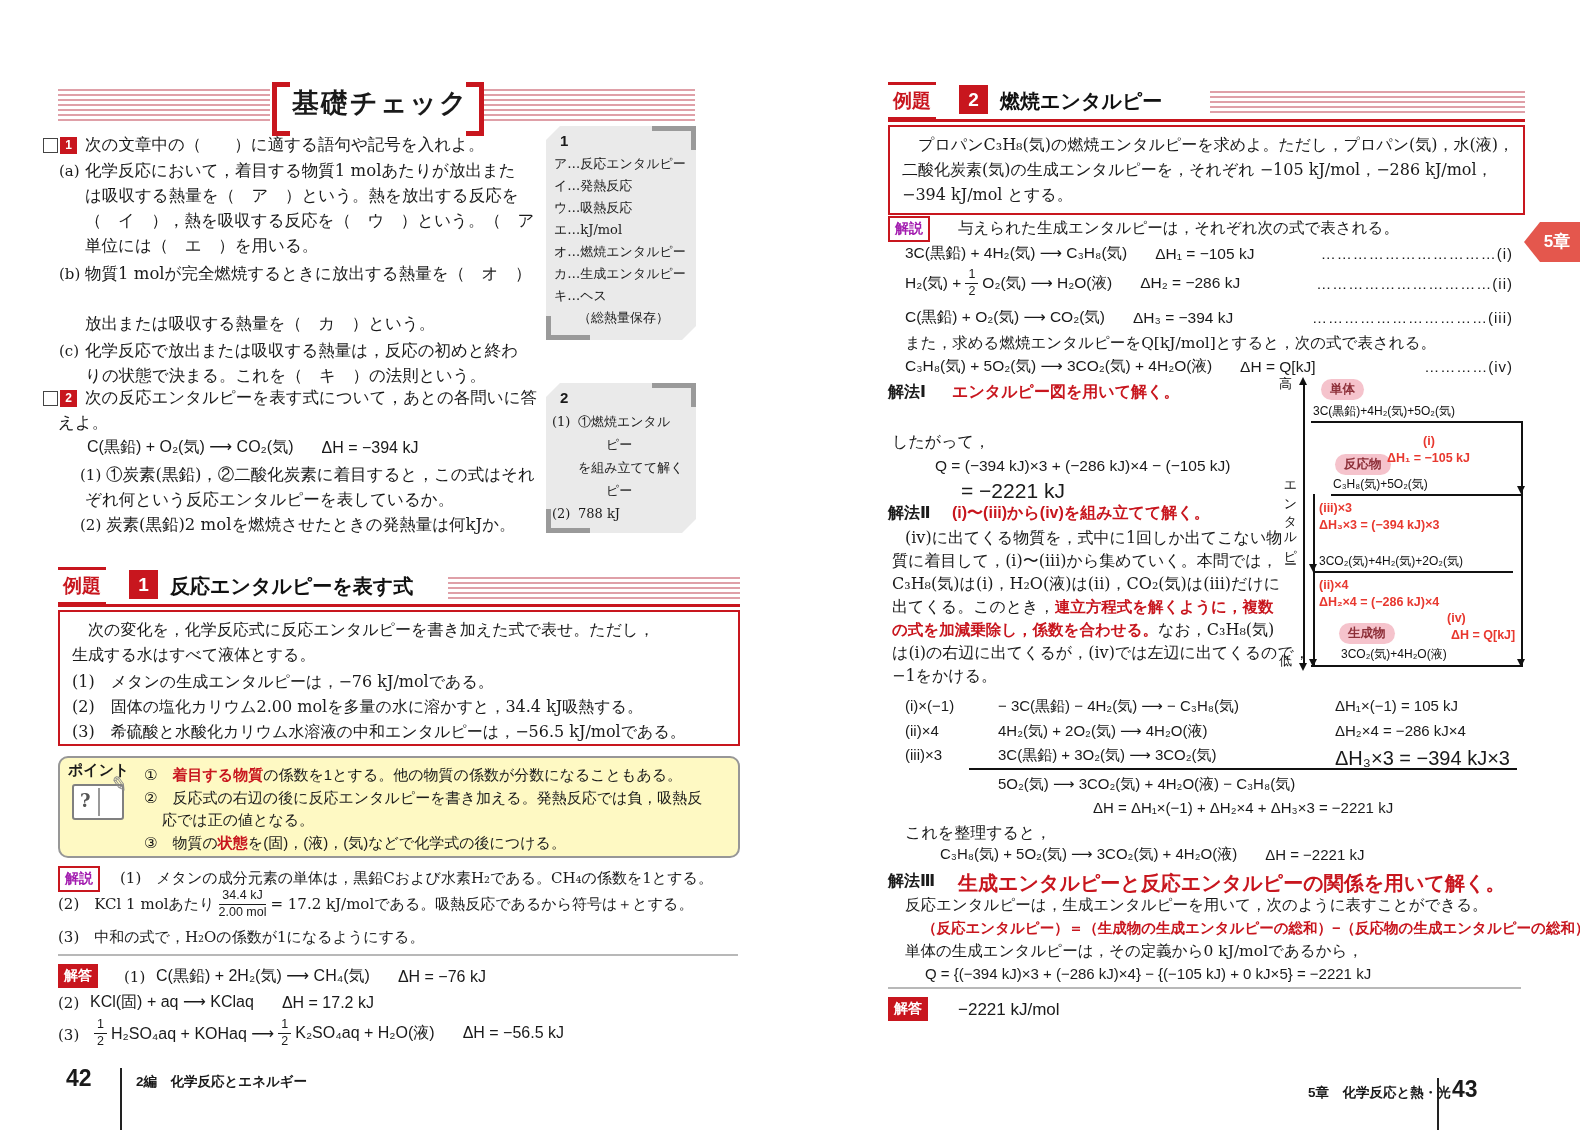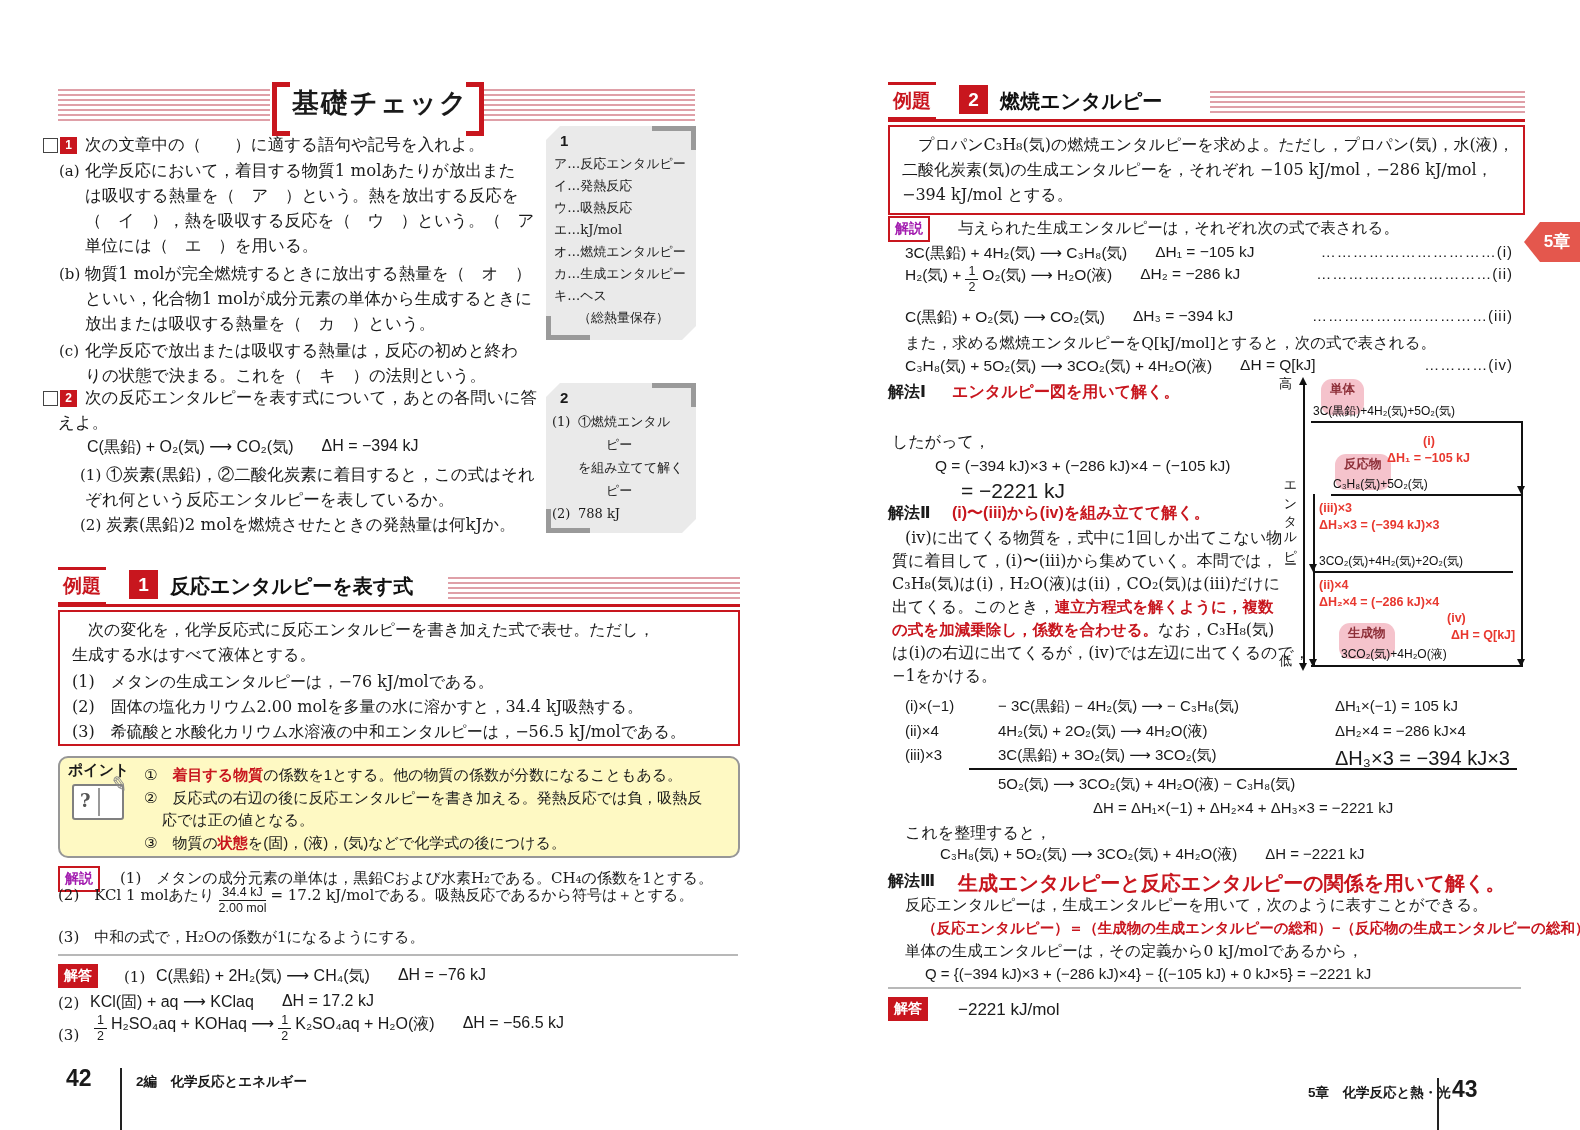--- a/index.html
+++ b/index.html
@@ -7,21 +7,21 @@
        font-family:"DejaVu Serif","Liberation Serif",serif;color:#1a1a1a}
   .pl,.pr{position:absolute}
   .pl{left:40px;top:80px;width:710px;height:1050px}
   .pr{left:880px;top:75px;width:660px;height:1055px}
   .t{position:absolute;white-space:nowrap;font-size:16.5px;line-height:1.25}
   .g{font-family:"Liberation Sans","DejaVu Sans",sans-serif}
   .b{font-weight:bold}
   .sm{font-size:15px}
   .red{color:#c8161e}
   .eqf{font-family:"Liberation Sans","DejaVu Sans",sans-serif;font-size:16px}
-  .eqrow{position:absolute;display:flex;white-space:nowrap;
+  .eqrow{position:absolute;display:flex;align-items:center;white-space:nowrap;
          font-family:"Liberation Sans","DejaVu Sans",sans-serif;font-size:16px}
   .eqrow .dh{margin-left:28px}
   .eqrow .lead{margin-left:auto;letter-spacing:1px;font-size:15px}
   .frac{display:inline-flex;flex-direction:column;align-items:center;line-height:1.05;
         font-size:12.5px;margin:0 4px;vertical-align:middle;
         font-family:"Liberation Sans","DejaVu Sans",sans-serif}
   .frac .fn{border-bottom:1.3px solid #1a1a1a;padding:0 3px 1px}
   .frac .fd{padding-top:1px}
   .stripes{position:absolute;background:repeating-linear-gradient(to bottom,#dfa0a8 0 2px,rgba(255,255,255,0) 2px 5px)}
   .bracket{position:absolute;width:13px;height:44px;border:0 solid #c8161e}
@@ -44,21 +44,21 @@
   .klabel{position:absolute;border:2px solid #c8161e;color:#a21caf;
           font:bold 14px "Liberation Sans",sans-serif;padding:2px 5px;white-space:nowrap}
   .alabel{position:absolute;background:#c8161e;color:#fff;
           font:bold 14px "Liberation Sans",sans-serif;padding:3px 6px;white-space:nowrap}
   .hr{position:absolute;height:1.5px;background:#b8b8b8}
   .vline{position:absolute;width:2px;background:#222}
   .dline{position:absolute;background:#111}
   .arr{position:absolute;width:0;height:0}
   .arr.down{border-left:4.5px solid transparent;border-right:4.5px solid transparent;border-top:8px solid #111}
   .arr.up{border-left:4.5px solid transparent;border-right:4.5px solid transparent;border-bottom:8px solid #111}
-  .pill{position:absolute;background:#f5c3cc;color:#8d2f38;border-radius:11px;height:36px;
+  .pill{position:absolute;background:#f5c3cc;color:#8d2f38;border-radius:11px;height:21px;
         font:bold 12.5px/21px "Liberation Sans",sans-serif;padding:0 9px;white-space:nowrap}
   .dtext{position:absolute;white-space:nowrap;font:12px "Liberation Sans",sans-serif;color:#111}
   .dred{position:absolute;white-space:nowrap;font:bold 12.5px "Liberation Sans",sans-serif;color:#e8382f}
   .book{position:absolute;width:48px;height:32px;background:#fff;border:2px solid #808080;border-radius:3px}
   .book .mid{position:absolute;left:50%;top:2px;bottom:2px;width:1.5px;background:#999}
   .book .q{position:absolute;left:6px;top:2px;font:bold 18px/26px "DejaVu Serif",serif;color:#555}
   .book .pen{position:absolute;right:-6px;top:-14px;font-size:20px;color:#888;transform:rotate(10deg)}
   .tab5{position:absolute;left:1524px;top:222px;width:56px;height:40px;background:#e4574d;color:#fff;
         clip-path:polygon(0 50%,16px 0,100% 0,100% 100%,16px 100%);
         font:bold 17px/40px "Liberation Sans",sans-serif;text-align:center;padding-left:10px;box-sizing:border-box}
@@ -78,21 +78,20 @@
   <div class="checkbox" style="left:3px;top:58px"></div>
   <div class="badge-num" style="left:20px;top:57px">1</div>
   <div class="t" style="left:45px;top:55px">次の文章中の（　　）に適する語句や記号を入れよ。</div>
   <div class="t" style="left:19px;top:82px;font-size:15px">(a)</div>
   <div class="t" style="left:45px;top:81px">化学反応において，着目する物質1 molあたりが放出また</div>
   <div class="t" style="left:45px;top:106px">は吸収する熱量を（　ア　）という。熱を放出する反応を</div>
   <div class="t" style="left:45px;top:131px">（　イ　），熱を吸収する反応を（　ウ　）という。（　ア　）の</div>
   <div class="t" style="left:45px;top:156px">単位には（　エ　）を用いる。</div>
   <div class="t" style="left:19px;top:185px;font-size:15px">(b)</div>
   <div class="t" style="left:45px;top:184px">物質1 molが完全燃焼するときに放出する熱量を（　オ　）</div>
-  <div class="t" style="left:45px;top:209px">といい，化合物1 molが成分元素の単体から生成するときに</div>
   <div class="t" style="left:45px;top:234px">放出または吸収する熱量を（　カ　）という。</div>
   <div class="t" style="left:19px;top:262px;font-size:15px">(c)</div>
   <div class="t" style="left:45px;top:261px">化学反応で放出または吸収する熱量は，反応の初めと終わ</div>
   <div class="t" style="left:45px;top:286px">りの状態で決まる。これを（　キ　）の法則という。</div>
 
   <div class="graybox" style="left:506px;top:46px;width:150px;height:214px"></div>
   <div class="corner" style="left:612px;top:46px;width:44px;height:5px"></div>
   <div class="corner" style="left:651px;top:46px;width:5px;height:24px"></div>
   <div class="corner" style="left:506px;top:236px;width:5px;height:24px"></div>
   <div class="corner" style="left:506px;top:255px;width:44px;height:5px"></div>

